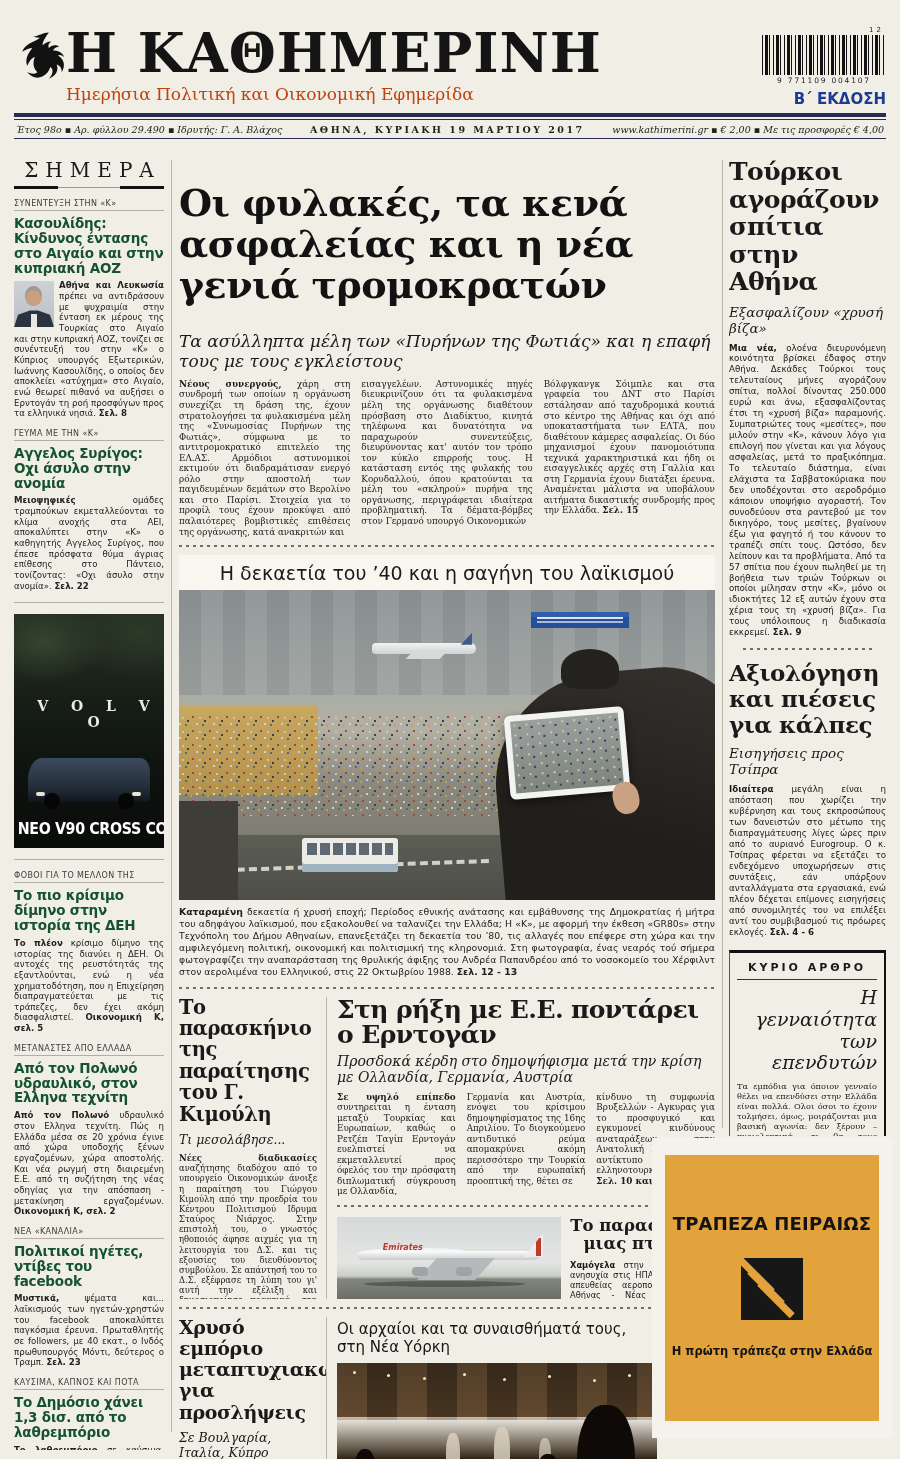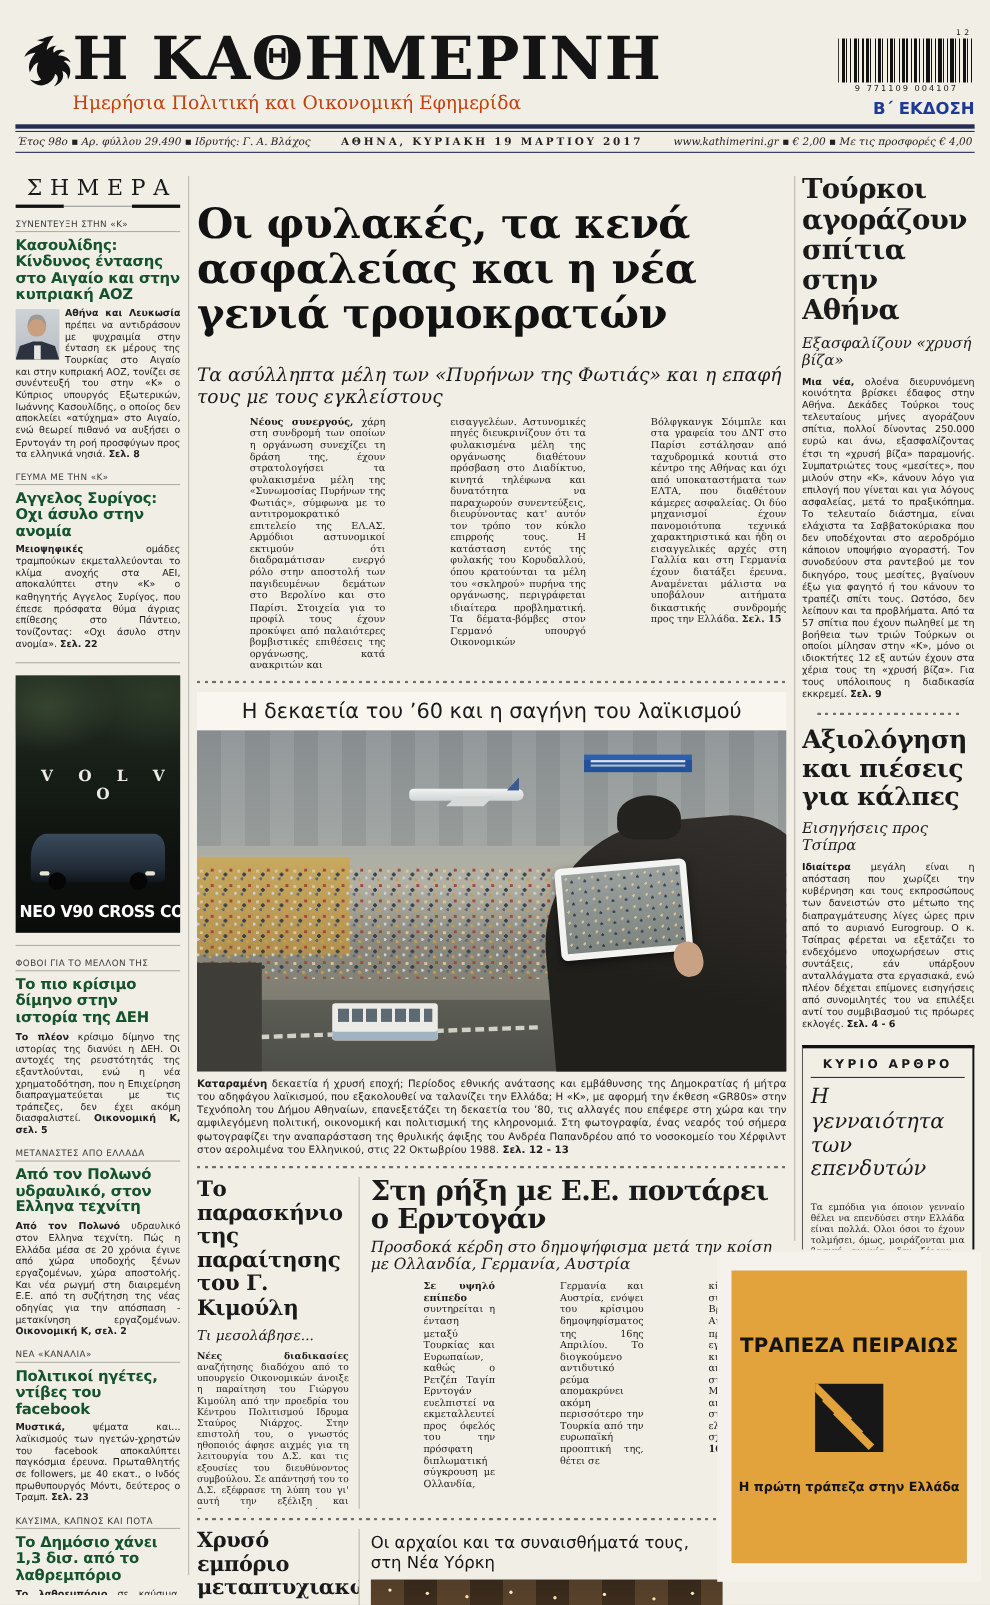--- a/index.html
+++ b/index.html
@@ -51,21 +51,21 @@
   .v-word{position:absolute;top:84px;width:100%;text-align:center;color:#eceae2;font-family:"DejaVu Serif",serif;font-weight:bold;font-size:14px;letter-spacing:9px;padding-left:9px;}
   .v-car{position:absolute;bottom:46px;left:14px;right:14px;height:44px;background:linear-gradient(#3a4a5c,#222c38 70%,#11161d);border-radius:14px 10px 4px 4px/22px 14px 4px 4px;}
   .v-car:before{content:"";position:absolute;left:8px;bottom:6px;width:9px;height:4px;background:#e8e4d2;border-radius:2px;box-shadow:96px 0 0 #e8e4d2;}
   .v-wheel{position:absolute;bottom:-7px;width:16px;height:16px;border-radius:50%;background:#060606;}
   .v-model{position:absolute;bottom:10px;width:100%;text-align:center;color:#fff;font-weight:bold;font-size:15px;letter-spacing:-.4px;transform:scaleX(.95);white-space:nowrap;}
   
   #center{left:179px;top:158px;width:536px;height:1301px;overflow:hidden;}
   .lead-h1{font-family:"DejaVu Serif",serif;font-weight:bold;font-size:38px;line-height:1.07;letter-spacing:-.5px;color:#121212;}
   .lead-sub{font-family:"DejaVu Serif",serif;font-style:italic;font-size:17px;margin:9px 0 8px;}
   .cols3{display:flex;gap:11px;}
-  .cols3>div{flex:1;font-family:"DejaVu Serif",serif;font-size:8.8px;line-height:1.2;margin-left:48px;}
+  .cols3>div{flex:1;font-family:"DejaVu Serif",serif;font-size:8.8px;line-height:1.2;}
   .pf-title{text-align:center;font-size:19px;padding:7px 0 6px;background:#f8f6ef;margin-top:2px;}
   .lead-photo{height:310px;position:relative;overflow:hidden;background:linear-gradient(180deg,#8e9494 0%,#a8aca6 30%,#b2b0a2 45%,#8c8a7e 62%,#6f6d63 100%);}
   .lp-hall{position:absolute;left:0;top:0;width:100%;height:34%;background:repeating-linear-gradient(90deg,#7f8589 0 22px,#989da1 22px 44px);opacity:.45;}
   .lp-sign{position:absolute;right:16%;top:7%;width:98px;height:16px;background:#2d5fae;box-shadow:inset 0 -11px 0 #24509a;}
   .lp-sign:before{content:"";position:absolute;left:6px;top:5px;width:86px;height:2px;background:rgba(255,255,255,.85);box-shadow:0 4px 0 rgba(255,255,255,.6);}
   .lp-plane{position:absolute;left:36%;top:17%;width:104px;height:11px;background:linear-gradient(#f2f3f3,#cfd3d3);border-radius:7px 10px 10px 7px;}
   .lp-plane:before{content:"";position:absolute;right:4px;top:-10px;width:14px;height:12px;background:#3b5a92;clip-path:polygon(100% 0,20% 100%,100% 100%);}
   .lp-plane:after{content:"";position:absolute;left:38px;top:7px;width:34px;height:9px;background:#d8dada;transform:skew(-45deg);}
   .lp-wall{position:absolute;left:0;top:37%;width:26%;height:29%;background:linear-gradient(#c8a960,#b2914e);}
   .lp-crowd{position:absolute;left:0;top:40%;width:100%;height:33%;
@@ -126,21 +126,21 @@
   .mu-statue{position:absolute;background:#d9d0c0;opacity:.85;border-radius:42% 42% 18% 18%;}
   .mu-person{position:absolute;background:#0d0a07;border-radius:45% 45% 0 0;}
   
   #rightcol{left:729px;top:158px;width:157px;height:978px;overflow:hidden;}
   .turks-h{font-family:"DejaVu Serif",serif;font-weight:bold;font-size:25px;line-height:1.1;letter-spacing:-.5px;}
   .rc-sub{font-family:"DejaVu Serif",serif;font-style:italic;font-size:13.5px;margin:8px 0 7px;}
   .rc-body{font-size:8.7px;line-height:1.26;}
   .assess-h{font-family:"DejaVu Serif",serif;font-weight:bold;font-size:23px;line-height:1.12;letter-spacing:-.5px;}
   .editorial{border:1px solid #555;border-top:3px solid #111;border-right:2px solid #111;padding:8px 7px;margin-top:12px;}
   .ed-label{text-align:center;font-weight:bold;letter-spacing:3px;font-size:11px;padding-bottom:5px;border-bottom:1px solid #333;margin-bottom:7px;}
-  .ed-title{font-family:"DejaVu Serif",serif;font-style:italic;font-size:19px;text-align:left;line-height:1.15;margin-bottom:18px;}
+  .ed-title{font-family:"DejaVu Serif",serif;font-style:italic;font-size:19px;text-align:right;line-height:1.15;margin-bottom:7px;}
   .ed-body{font-family:"DejaVu Serif",serif;font-size:8.2px;line-height:1.22;}
   
   #piraeus{left:652px;top:1138px;width:240px;height:300px;background:#f4f2ea;display:flex;align-items:center;justify-content:center;}
   .ad-inner{width:214px;height:266px;background:#e2a23c;position:relative;text-align:center;}
   .ad-name{padding-top:58px;font-weight:bold;font-size:18px;letter-spacing:.2px;color:#141414;}
   .ad-logo{width:62px;height:62px;background:#171717;margin:24px auto 0;position:relative;overflow:hidden;}
   .ad-logo .st{position:absolute;width:46px;height:7px;background:#e2a23c;transform:rotate(45deg);}
   .ad-tag{margin-top:24px;font-weight:bold;font-size:11.5px;color:#141414;}
 </style>
 </head>
@@ -251,21 +251,21 @@
       <div class="cols3">
         <div class="jt"><b class="ld">Νέους συνεργούς,</b> <span>χάρη στη συνδρομή των οποίων η οργάνωση συνεχίζει τη δράση της, έχουν στρατολογήσει τα φυλακισμένα μέλη της «Συνωμοσίας Πυρήνων της Φωτιάς», σύμφωνα με το αντιτρομοκρατικό επιτελείο της ΕΛ.ΑΣ. Αρμόδιοι αστυνομικοί εκτιμούν ότι διαδραμάτισαν ενεργό ρόλο στην αποστολή των παγιδευμένων δεμάτων στο Βερολίνο και στο Παρίσι. Στοιχεία για το προφίλ τους έχουν προκύψει από παλαιότερες βομβιστικές επιθέσεις της οργάνωσης, κατά ανακριτών και</span></div>
         <div class="jt">εισαγγελέων. Αστυνομικές πηγές διευκρινίζουν ότι τα φυλακισμένα μέλη της οργάνωσης διαθέτουν πρόσβαση στο Διαδίκτυο, κινητά τηλέφωνα και δυνατότητα να παραχωρούν συνεντεύξεις, διευρύνοντας κατ' αυτόν τον τρόπο τον κύκλο επιρροής τους. Η κατάσταση εντός της φυλακής του Κορυδαλλού, όπου κρατούνται τα μέλη του «σκληρού» πυρήνα της οργάνωσης, περιγράφεται ιδιαίτερα προβληματική. Τα δέματα-βόμβες στον Γερμανό υπουργό Οικονομικών</div>
         <div class="jt"><span>Βόλφγκανγκ Σόιμπλε και στα γραφεία του ΔΝΤ στο Παρίσι εστάλησαν από ταχυδρομικά κουτιά στο κέντρο της Αθήνας και όχι από υποκαταστήματα των ΕΛΤΑ, που διαθέτουν κάμερες ασφαλείας. Οι δύο μηχανισμοί έχουν πανομοιότυπα τεχνικά χαρακτηριστικά και ήδη οι εισαγγελικές αρχές στη Γαλλία και στη Γερμανία έχουν διατάξει έρευνα. Αναμένεται μάλιστα να υποβάλουν αιτήματα δικαστικής συνδρομής προς την Ελλάδα.</span> <b class="ref">Σελ. 15</b></div>
       </div>
     </article>
 
     <div class="sep-dotted"></div>
 
     <section>
-      <div class="pf-title">Η δεκαετία του ’60 και η σαγήνη του λαϊκισμού</div>
+      <div class="pf-title">Η δεκαετία του ’40 και η σαγήνη του λαϊκισμού</div>
       <div class="lead-photo">
         <div class="lp-hall"></div>
         <div class="lp-sign"></div>
         <div class="lp-plane"></div>
         <div class="lp-wall"></div>
         <div class="lp-crowd"></div>
         <div class="lp-road"></div>
         <div class="lp-bus"></div>
         <div class="lp-dark"></div>
         <div class="lp-person"></div>

